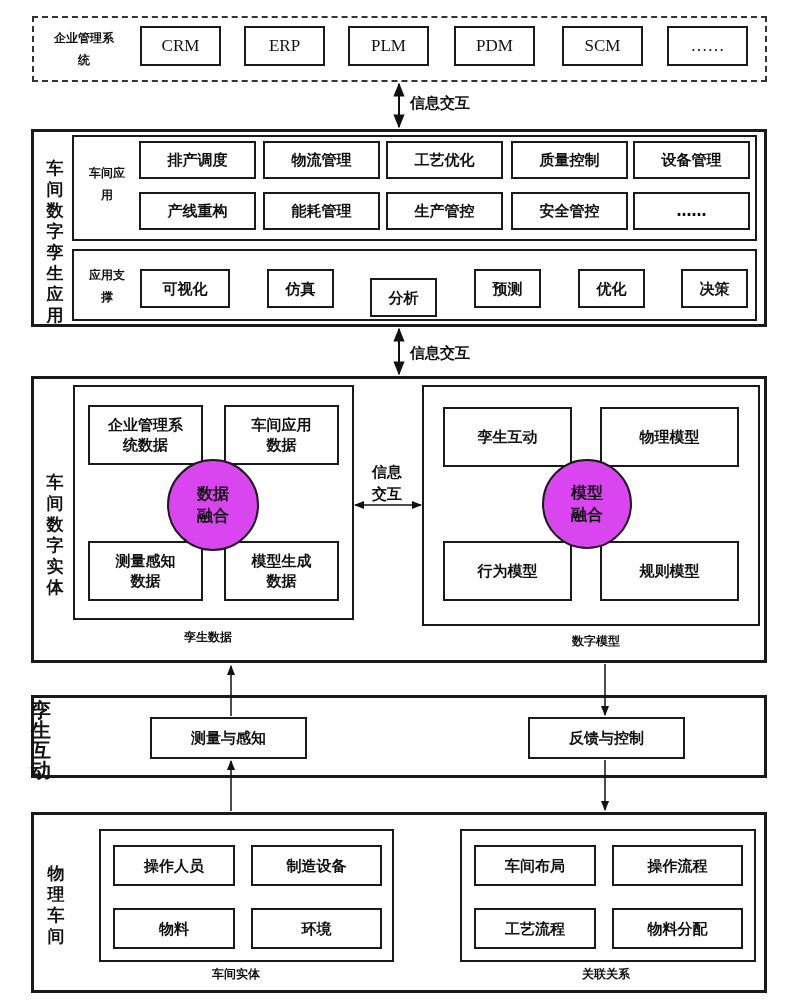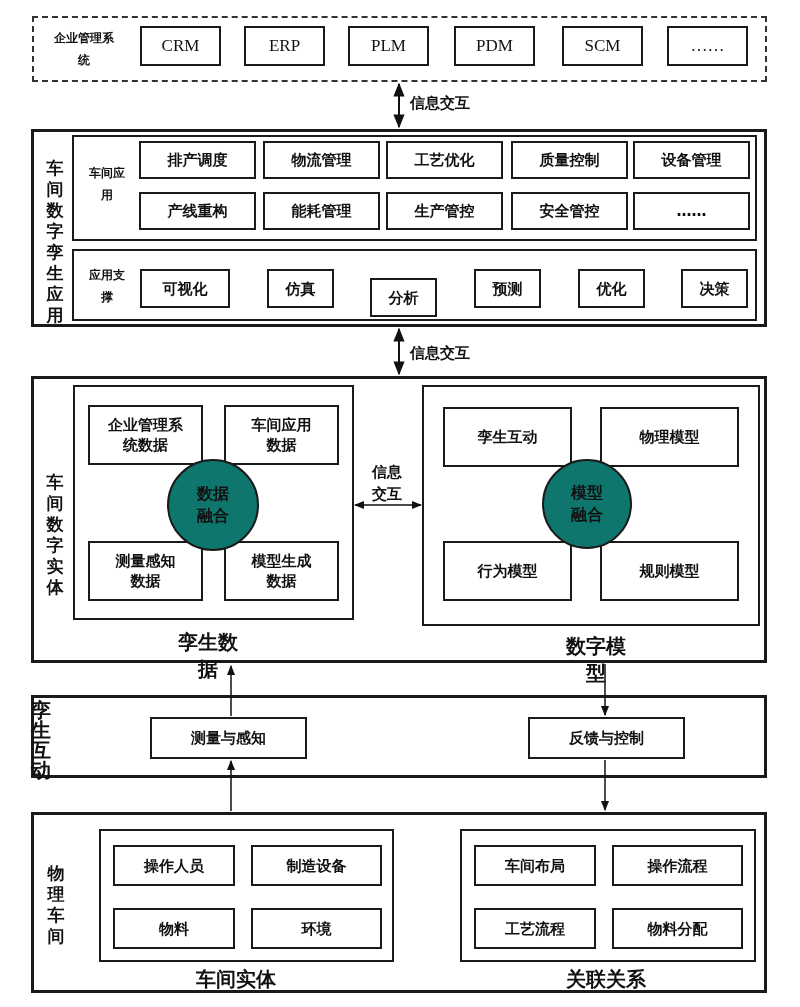--- a/index.html
+++ b/index.html
@@ -8,24 +8,24 @@
   .abs { position: absolute; box-sizing: border-box; }
   .box { position: absolute; box-sizing: border-box; border: 2px solid #1a1a1a; background: #fff;
          display: flex; align-items: center; justify-content: center; text-align: center;
          font-size: 15px; font-weight: bold; line-height: 20px; }
   .dashed { border: 2px dashed #333; }
   .frame { position: absolute; box-sizing: border-box; border: 3px solid #1a1a1a; background: #fff; }
   .inner { position: absolute; box-sizing: border-box; border: 2.5px solid #1a1a1a; background: #fff; }
   .vlabel { position: absolute; font-size: 17px; font-weight: bold; line-height: 21px;
             width: 20px; text-align: center; word-break: break-all; }
   .hlabel { position: absolute; font-size: 12px; font-weight: bold; line-height: 22px; text-align: center; }
-  .cap { position: absolute; font-size: 20px; font-weight: bold; text-align: center; }
+  .cap { position: absolute; font-size: 12px; font-weight: bold; text-align: center; }
   .serif { font-family: "Liberation Serif", serif; font-weight: normal; font-size: 17px; }
   .circle { position: absolute; box-sizing: border-box; border: 2.5px solid #1a1a1a; border-radius: 50%;
-            background: #0f766e; display: flex; align-items: center; justify-content: center;
+            background: #d946ef; display: flex; align-items: center; justify-content: center;
             text-align: center; font-size: 16px; font-weight: bold; line-height: 22px; }
   svg.arrows { position: absolute; left: 0; top: 0; pointer-events: none; }
 </style>
 </head>
 <body>
 
 <div class="abs dashed" style="left:32px;top:16px;width:735px;height:66px;"></div>
 <div class="hlabel" style="left:54px;top:27px;width:60px;">企业管理系统</div>
 <div class="box serif" style="left:140px;top:26px;width:81px;height:40px;">CRM</div>
 <div class="box serif" style="left:244px;top:26px;width:81px;height:40px;">ERP</div>

